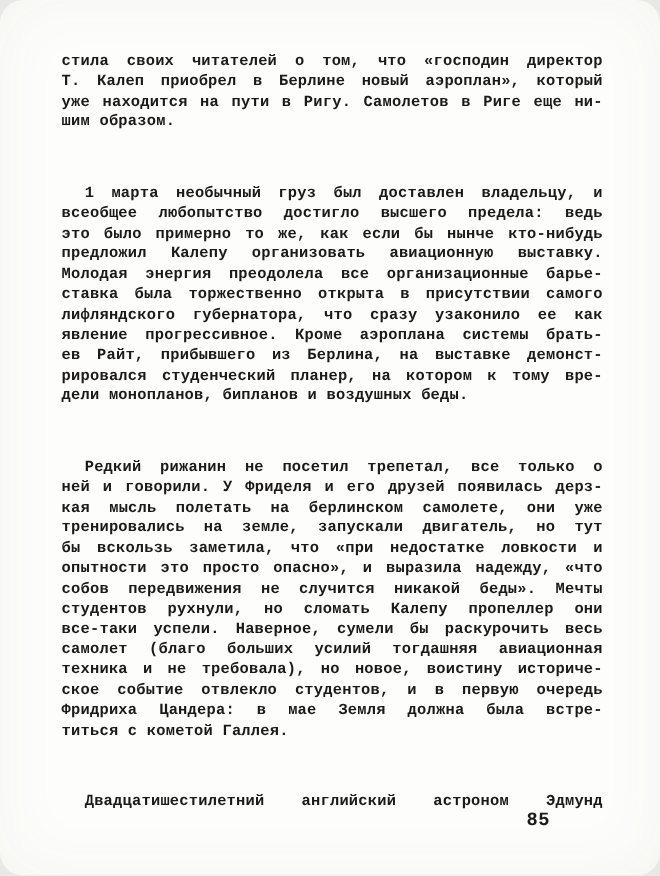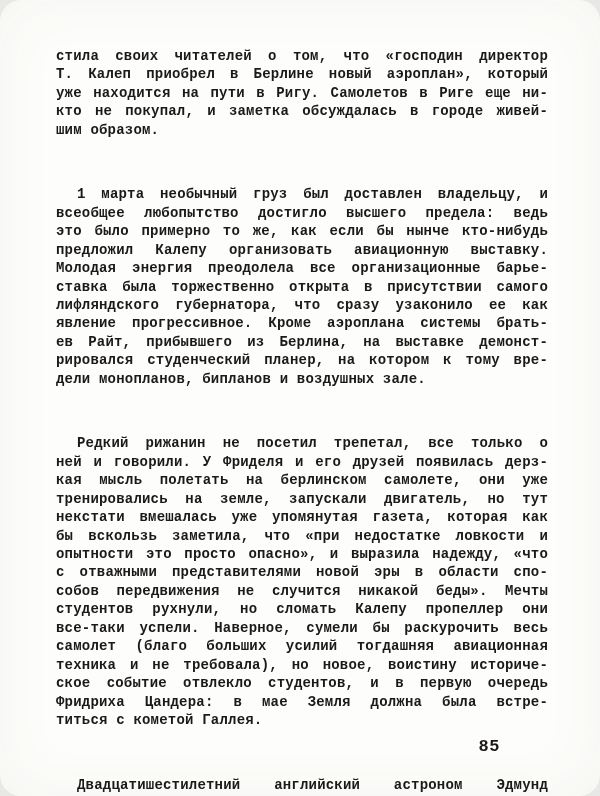--- a/index.html
+++ b/index.html
@@ -52,50 +52,47 @@
 </head>
 <body>
 
 <div class="page">
   <div class="textblock">
 
     <div class="para">
       <div class="line">стила своих читателей о том, что «господин директор</div>
       <div class="line">Т. Калеп приобрел в Берлине новый аэроплан», который</div>
       <div class="line">уже находится на пути в Ригу. Самолетов в Риге еще ни-</div>
-      <div class="line">кто не покупал, и заметка обсуждалась в городе живей-</div>
       <div class="line end">шим образом.</div>
     </div>
 
     <div class="para">
       <div class="line indent">1 марта необычный груз был доставлен владельцу, и</div>
       <div class="line">всеобщее любопытство достигло высшего предела: ведь</div>
       <div class="line">это было примерно то же, как если бы нынче кто-нибудь</div>
     </div>
 
     <div class="para">
       <div class="line">предложил Калепу организовать авиационную выставку.</div>
       <div class="line">Молодая энергия преодолела все организационные барье-</div>
       <div class="line">ставка была торжественно открыта в присутствии самого</div>
       <div class="line">лифляндского губернатора, что сразу узаконило ее как</div>
       <div class="line">явление прогрессивное. Кроме аэроплана системы брать-</div>
       <div class="line">ев Райт, прибывшего из Берлина, на выставке демонст-</div>
       <div class="line">рировался студенческий планер, на котором к тому вре-</div>
-      <div class="line end">дели монопланов, бипланов и воздушных зале.</div>
+      <div class="line end">дели монопланов, бипланов и воздушных беды.</div>
     </div>
 
     <div class="para">
       <div class="line indent">Редкий рижанин не посетил трепетал, все только о</div>
       <div class="line">ней и говорили. У Фриделя и его друзей появилась дерз-</div>
       <div class="line">кая мысль полетать на берлинском самолете, они уже</div>
       <div class="line">тренировались на земле, запускали двигатель, но тут</div>
-      <div class="line">некстати вмешалась уже упомянутая газета, которая как</div>
       <div class="line">бы вскользь заметила, что «при недостатке ловкости и</div>
       <div class="line">опытности это просто опасно», и выразила надежду, «что</div>
-      <div class="line">с отважными представителями новой эры в области спо-</div>
       <div class="line">собов передвижения не случится никакой беды». Мечты</div>
       <div class="line">студентов рухнули, но сломать Калепу пропеллер они</div>
       <div class="line">все-таки успели. Наверное, сумели бы раскурочить весь</div>
       <div class="line">самолет (благо больших усилий тогдашняя авиационная</div>
       <div class="line">техника и не требовала), но новое, воистину историче-</div>
       <div class="line">ское событие отвлекло студентов, и в первую очередь</div>
       <div class="line">Фридриха Цандера: в мае Земля должна была встре-</div>
       <div class="line end">титься с кометой Галлея.</div>
     </div>
 

